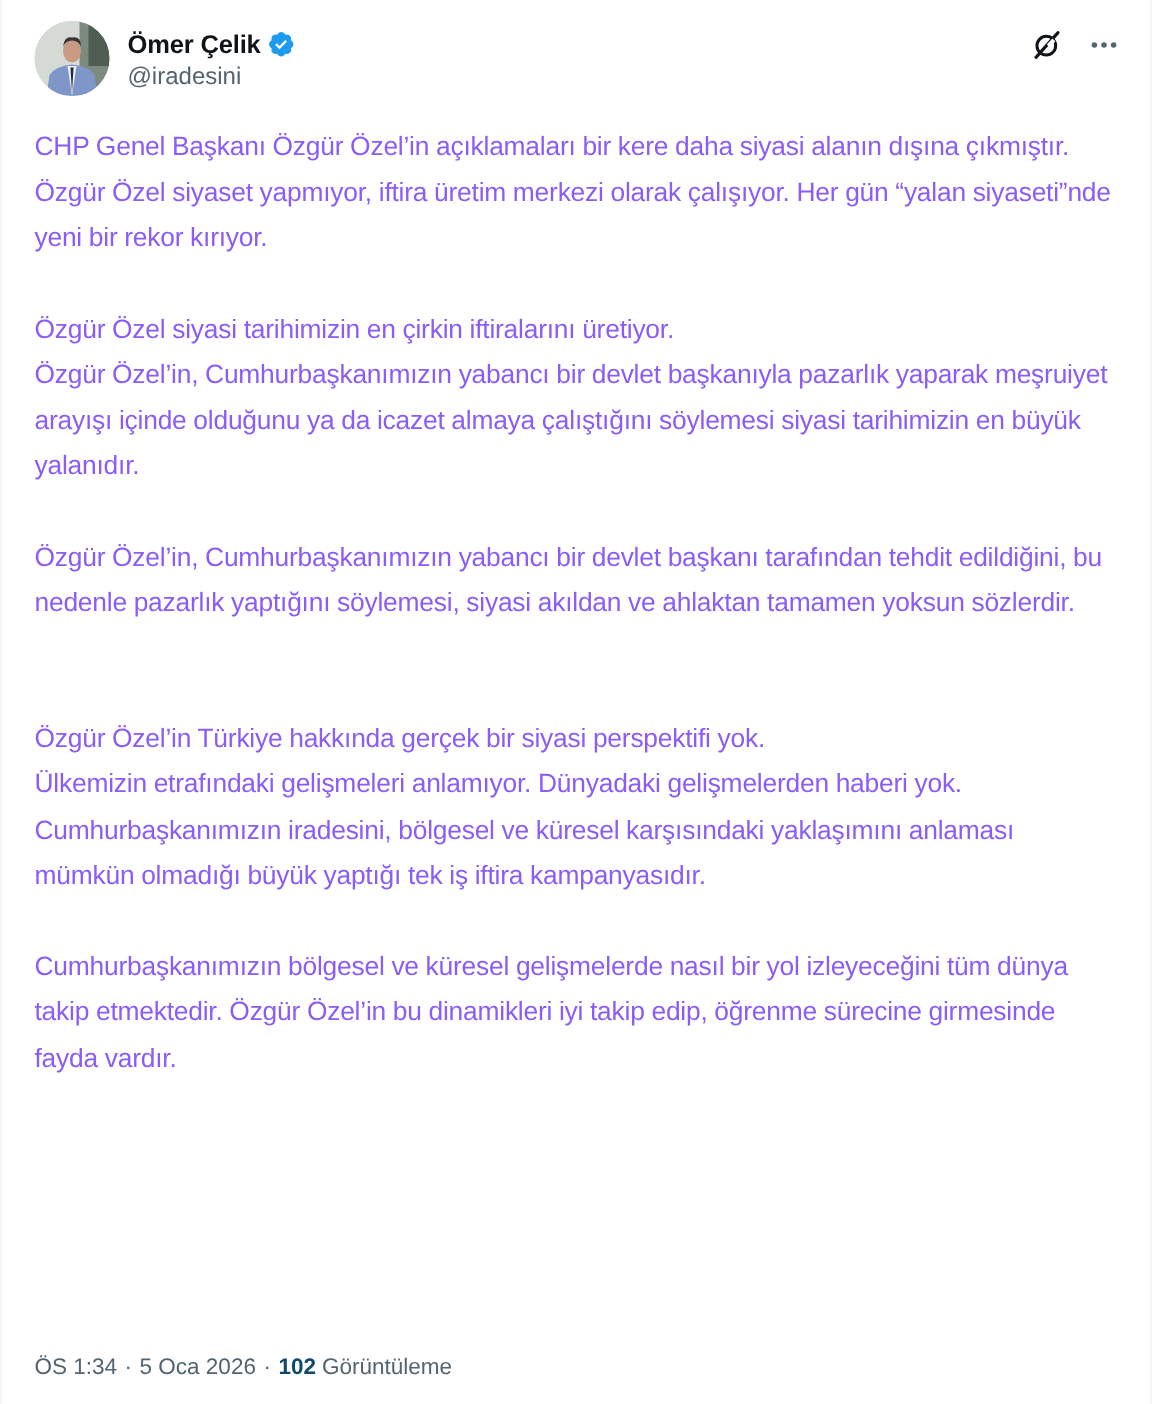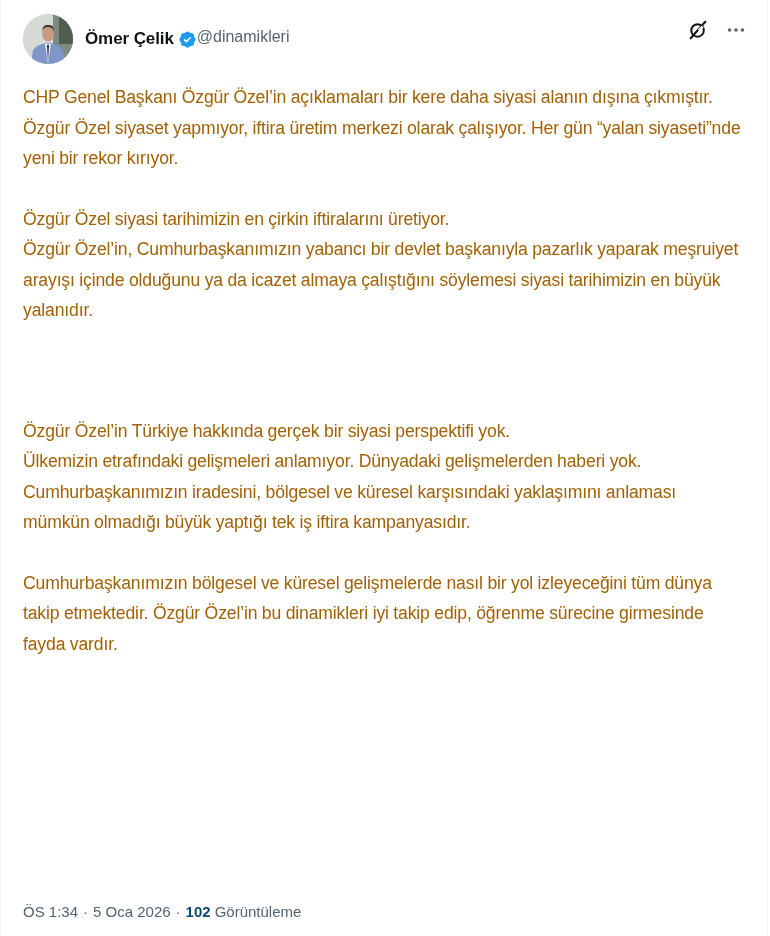--- a/index.html
+++ b/index.html
@@ -38,21 +38,21 @@
       border-radius: 50%;
       overflow: hidden;
       flex: 0 0 50px;
       position: relative;
       background: linear-gradient(90deg, #d9dcd8 0%, #c9cec9 50%, #6c7b6f 100%);
     }
     .avatar svg { display: block; }
     .names {
       margin-left: 12px;
       display: flex;
-      flex-direction: row;
+      flex-direction: column;
       justify-content: flex-end;
     }
     .name-row {
       display: flex;
       align-items: center;
       height: 24px;
     }
     .display-name {
       font-weight: bold;
       font-size: 17px;
@@ -85,21 +85,21 @@
       justify-content: center;
       cursor: pointer;
     }
     .body {
       position: absolute;
       top: 82px;
       left: 22px;
       right: 20px;
       font-size: 17.6px;
       line-height: 30.5px;
-      color: #a16207;
+      color: #8b5cf6;
       letter-spacing: -0.15px;
       word-spacing: -0.2px;
     }
     .para { margin: 0; white-space: pre-line; }
     .gap { height: 30px; }
     .meta {
       position: absolute;
       top: 903px;
       left: 22px;
       font-size: 15px;
@@ -133,21 +133,21 @@
     <div class="names">
       <div class="name-row">
         <span class="display-name">Ömer Çelik</span>
         <span class="verified">
           <svg width="19" height="19" viewBox="0 0 24 24">
             <path fill="#1d9bf0" d="M22.25 12c0-1.43-.88-2.67-2.19-3.34.46-1.39.2-2.9-.81-3.91s-2.52-1.27-3.91-.81c-.66-1.31-1.91-2.19-3.34-2.19s-2.67.88-3.33 2.19c-1.4-.46-2.91-.2-3.92.81s-1.26 2.52-.8 3.91c-1.31.67-2.2 1.91-2.2 3.34s.89 2.67 2.2 3.34c-.46 1.39-.21 2.9.8 3.91s2.52 1.26 3.91.81c.67 1.31 1.91 2.19 3.34 2.19s2.68-.88 3.34-2.19c1.39.45 2.9.2 3.91-.81s1.27-2.52.81-3.91c1.31-.67 2.19-1.91 2.19-3.34z"></path>
             <path fill="#ffffff" d="M10.54 16.2l-3.6-3.6 1.41-1.42 2.19 2.19 4.85-4.86 1.42 1.42z"></path>
           </svg>
         </span>
       </div>
-      <span class="handle">@dinamikleri</span>
+      <span class="handle">@iradesini</span>
     </div>
     <div class="actions">
       <span class="grok-icon">
         <svg width="22" height="22" viewBox="0 0 24 24">
           <circle cx="11.5" cy="12.5" r="6.8" fill="none" stroke="#0f1419" stroke-width="2.2"></circle>
           <path d="M4 21 L20 3" stroke="#0f1419" stroke-width="2.2" stroke-linecap="round"></path>
           <rect x="12" y="9" width="6" height="3" fill="#ffffff" transform="rotate(-48 15 10.5)"></rect>
         </svg>
       </span>
       <span class="more-icon">
@@ -159,20 +159,21 @@
       </span>
     </div>
   </div>
 
   <div class="body">
     <p class="para">CHP Genel Başkanı Özgür Özel’in açıklamaları bir kere daha siyasi alanın dışına çıkmıştır. Özgür Özel siyaset yapmıyor, iftira üretim merkezi olarak çalışıyor. Her gün “yalan siyaseti”nde yeni bir rekor kırıyor.</p>
     <div class="gap"></div>
     <p class="para">Özgür Özel siyasi tarihimizin en çirkin iftiralarını üretiyor.
 Özgür Özel’in, Cumhurbaşkanımızın yabancı bir devlet başkanıyla pazarlık yaparak meşruiyet arayışı içinde olduğunu ya da icazet almaya çalıştığını söylemesi siyasi tarihimizin en büyük yalanıdır.</p>
     <div class="gap"></div>
+    <p class="para">Özgür Özel’in, Cumhurbaşkanımızın yabancı bir devlet başkanı tarafından tehdit edildiğini, bu nedenle pazarlık yaptığını söylemesi, siyasi akıldan ve ahlaktan tamamen yoksun sözlerdir.</p>
     <div class="gap"></div>
     <div class="gap"></div>
     <p class="para">Özgür Özel’in Türkiye hakkında gerçek bir siyasi perspektifi yok.
 Ülkemizin etrafındaki gelişmeleri anlamıyor. Dünyadaki gelişmelerden haberi yok.
 Cumhurbaşkanımızın iradesini, bölgesel ve küresel karşısındaki yaklaşımını anlaması mümkün olmadığı büyük yaptığı tek iş iftira kampanyasıdır.</p>
     <div class="gap"></div>
     <p class="para">Cumhurbaşkanımızın bölgesel ve küresel gelişmelerde nasıl bir yol izleyeceğini tüm dünya takip etmektedir. Özgür Özel’in bu dinamikleri iyi takip edip, öğrenme sürecine girmesinde fayda vardır.</p>
   </div>
 
   <div class="meta">

